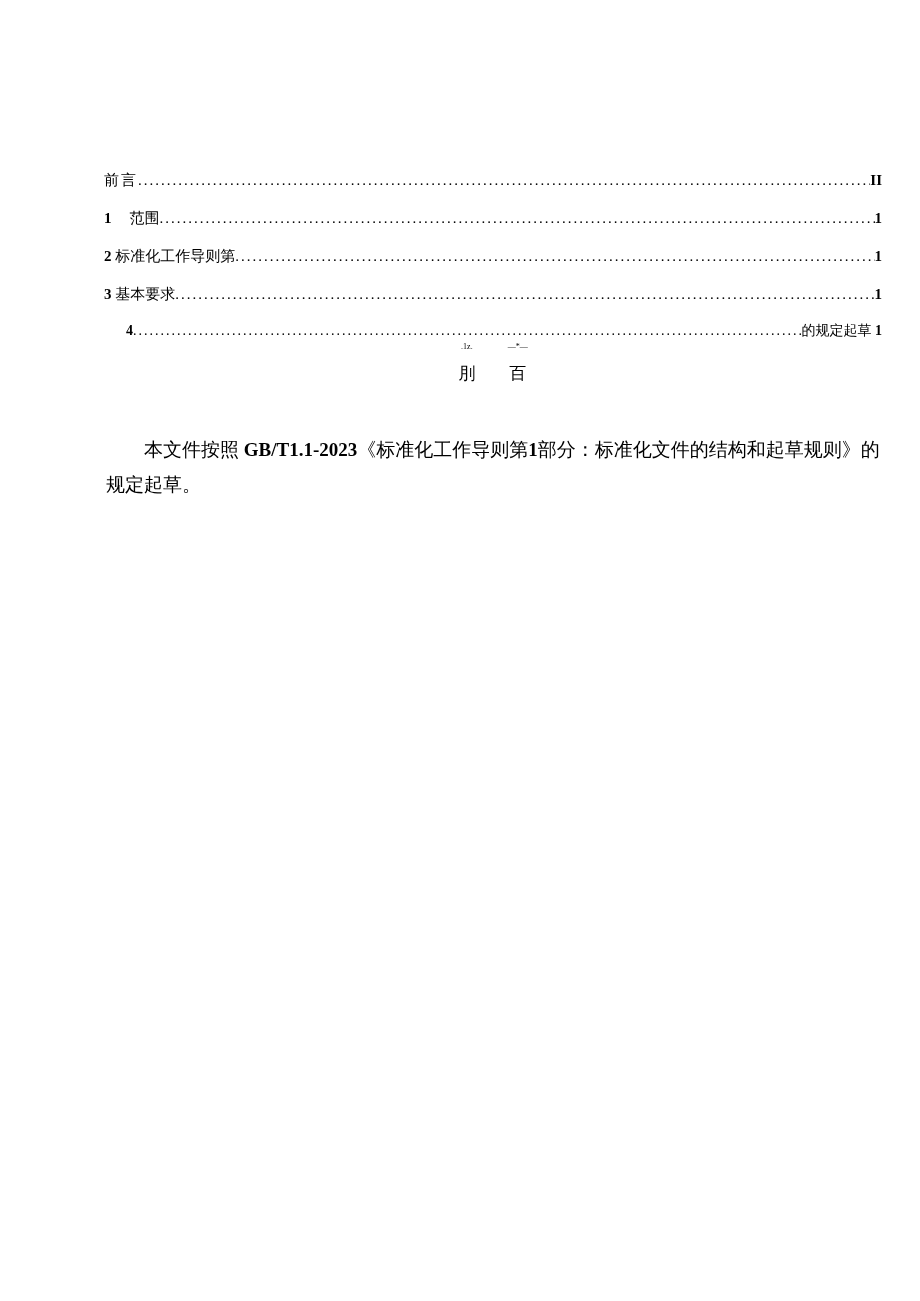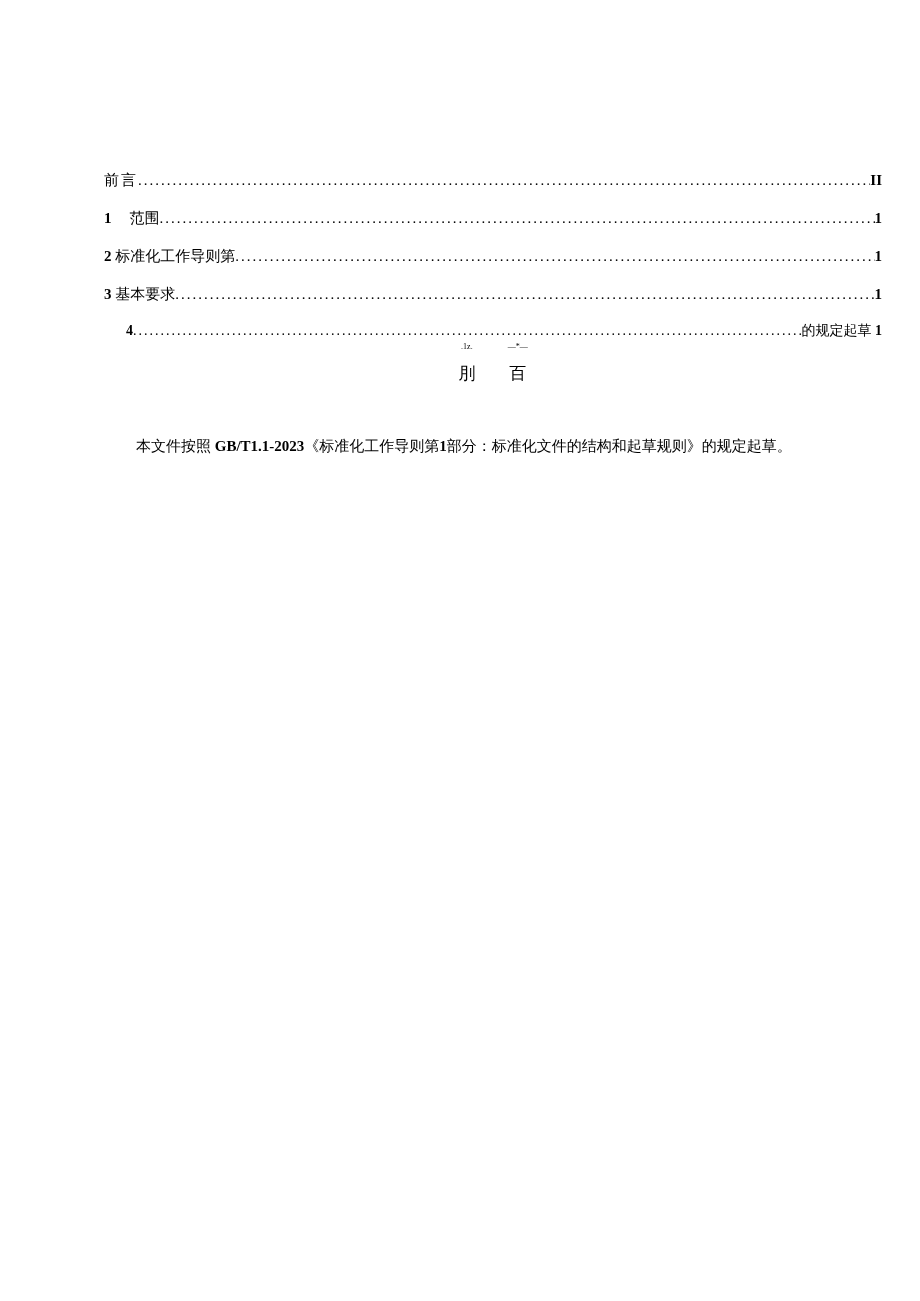--- a/index.html
+++ b/index.html
@@ -49,21 +49,21 @@
     letter-spacing: 0;
     position: relative;
   }
   .mid-mark .tiny {
     font-size: 8px;
     position: relative;
     top: -14px;
   }
   .body-para {
     margin-top: 42px;
-    font-size: 15px;
+    font-size: 19px;
     line-height: 1.8;
     text-indent: 2em;
     padding: 0 2px;
   }
   .spaced-chars { letter-spacing: 2px; }
   .num-gap { display:inline-block; width: 18px; }
 </style>
 </head>
 <body>
 

